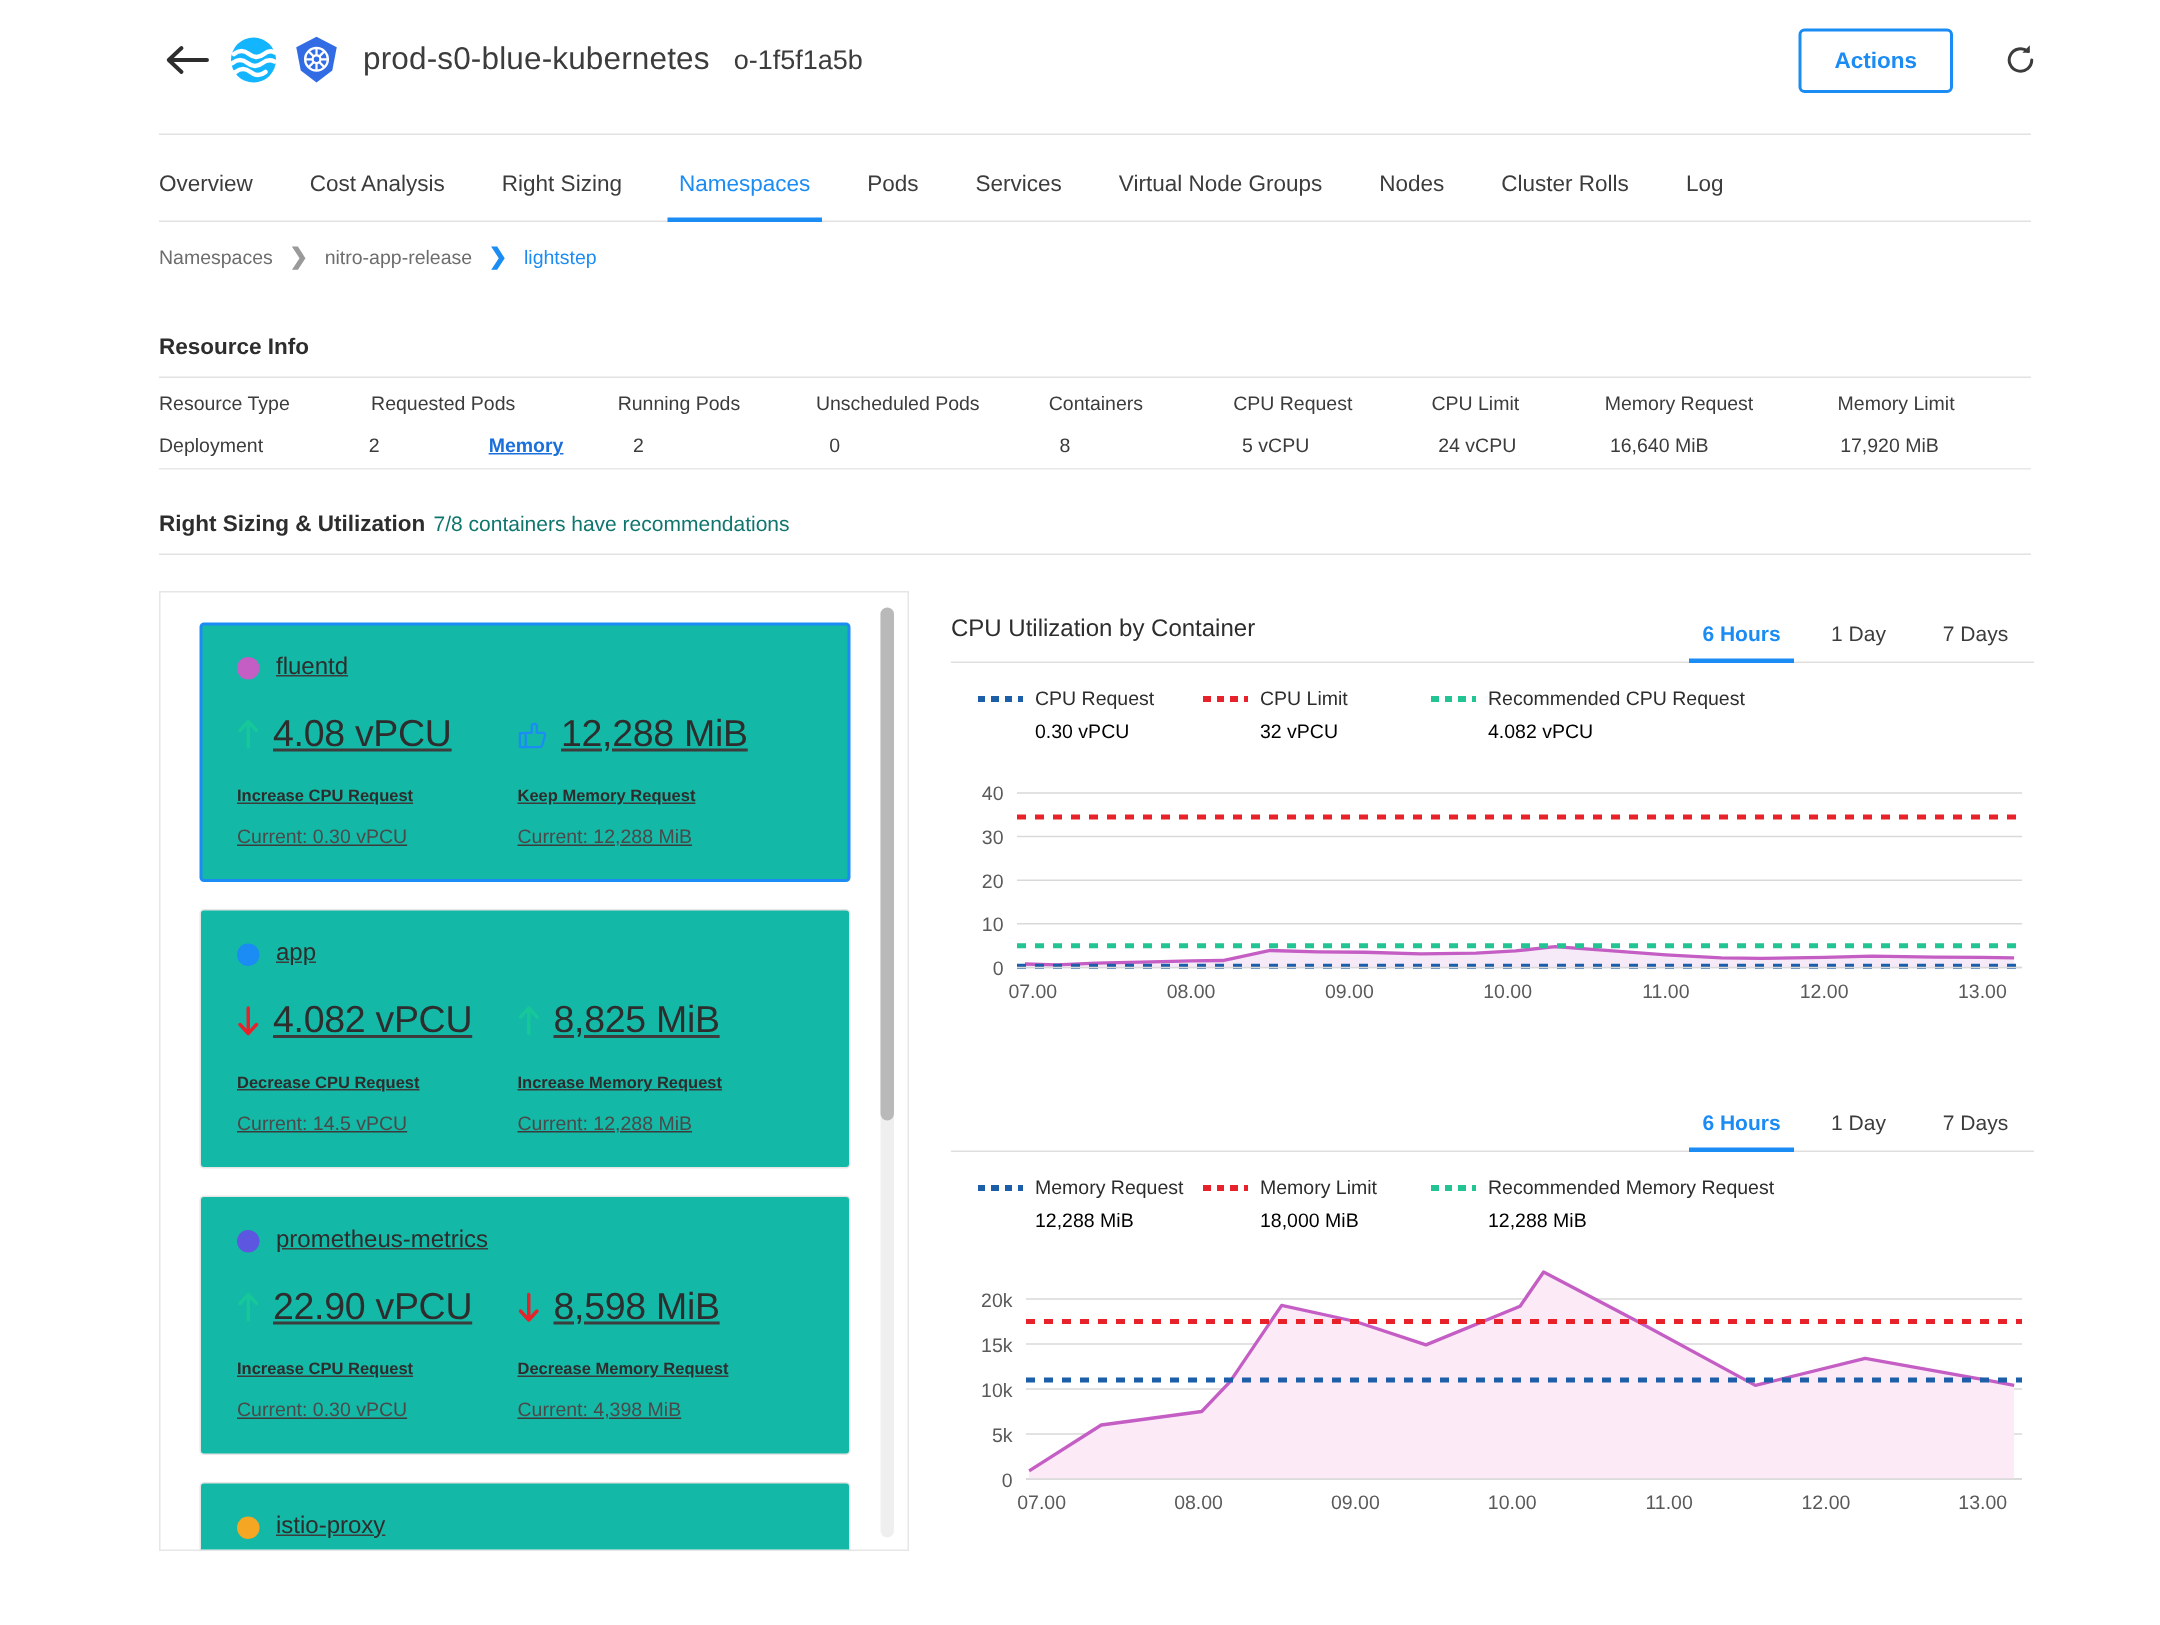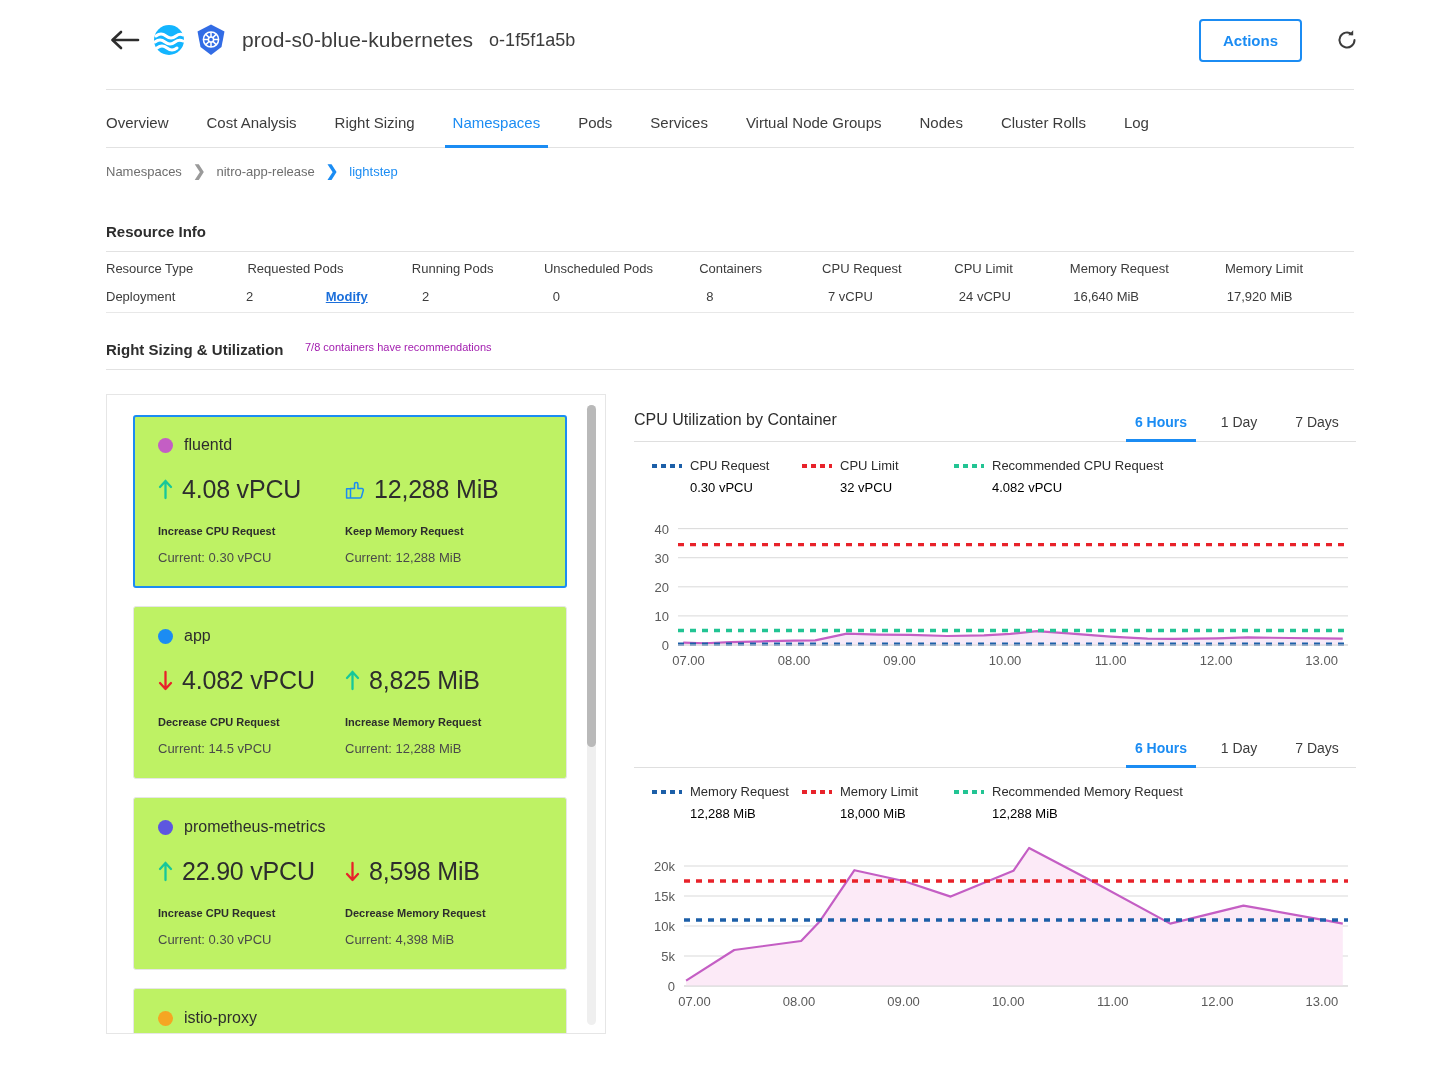--- a/index.html
+++ b/index.html
@@ -110,42 +110,42 @@
     font-size: 13px; cursor: pointer;
   }
   .ri-bottom-rule {
     position: absolute; left: 106px; top: 312px; width: 1248px;
     height: 1px; background: #e8e8e8;
   }
 
   
   #rs-title { left: 106px; top: 341px; }
   #rs-sub {
-    position: absolute; left: 305px; top: 341px;
-    font-size: 11px; color: #a21caf;
+    position: absolute; left: 289px; top: 341px;
+    font-size: 14px; color: #0f766e;
   }
   .rs-rule {
     position: absolute; left: 106px; top: 369px; width: 1248px;
     height: 1px; background: #e2e2e2;
   }
 
   
   .left-panel {
     position: absolute; left: 106px; top: 394px;
     width: 500px; height: 640px;
     border: 1px solid #e6e6e6; background: #fff;
     overflow: hidden;
   }
   .cards {
     position: absolute; left: 26px; top: 20px; width: 434px;
   }
   .card {
-    border: 1px solid #e6e6e6; border-radius: 3px; background: #bef264;
+    border: 1px solid #e6e6e6; border-radius: 3px; background: #14b8a6;
     margin-bottom: 18px; padding: 20px 24px 22px 24px;
-    cursor: pointer; position: relative;
+    cursor: pointer; position: relative; text-decoration: underline;
   }
   .card.selected {
     border: 2px solid #1b8cf3; padding: 19px 23px 21px 23px;
   }
   .card-name-row { display: flex; align-items: center; gap: 11px; }
   .dot { width: 15px; height: 15px; border-radius: 50%; flex: none; }
   .card-name { font-size: 16px; color: #2d2d2d; }
   .metrics { display: flex; margin-top: 21px; }
   .metric { width: 187px; }
   .metric-val-row { display: flex; align-items: center; gap: 9px; }
@@ -303,25 +303,25 @@
       <div class="ri-cell ri-c7">Unscheduled Pods</div>
       <div class="ri-cell ri-c4">Containers</div>
       <div class="ri-cell ri-c5">CPU Request</div>
       <div class="ri-cell ri-c6">CPU Limit</div>
       <div class="ri-cell ri-c7">Memory Request</div>
       <div class="ri-cell ri-c8">Memory Limit</div>
     </div>
     <div class="ri-row ri-body">
       <div class="ri-cell ri-c0">Deployment</div>
       <div class="ri-cell ri-c1">2</div>
-      <div class="ri-cell ri-c1b"><span class="modify-link">Modify</span></div>
+      <div class="ri-cell ri-c1b"><span class="modify-link">Memory</span></div>
       <div class="ri-cell ri-c5">2</div>
       <div class="ri-cell ri-c7">0</div>
       <div class="ri-cell ri-c4">8</div>
-      <div class="ri-cell ri-c5">7 vCPU</div>
+      <div class="ri-cell ri-c5">5 vCPU</div>
       <div class="ri-cell ri-c6">24 vCPU</div>
       <div class="ri-cell ri-c7">16,640 MiB</div>
       <div class="ri-cell ri-c8">17,920 MiB</div>
     </div>
   </div>
   <div class="ri-bottom-rule"></div>
 
   <div class="section-title" id="rs-title">Right Sizing &amp; Utilization</div>
   <div id="rs-sub">7/8 containers have recommendations</div>
   <div class="rs-rule"></div>

